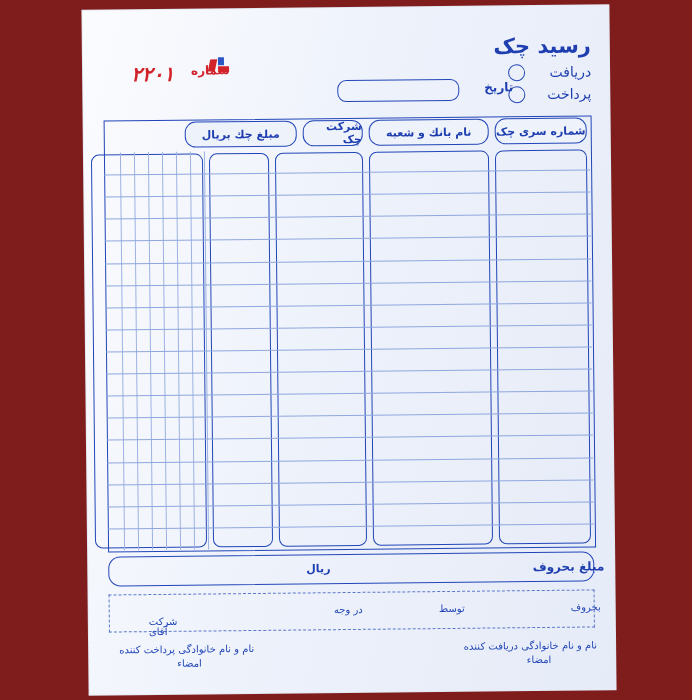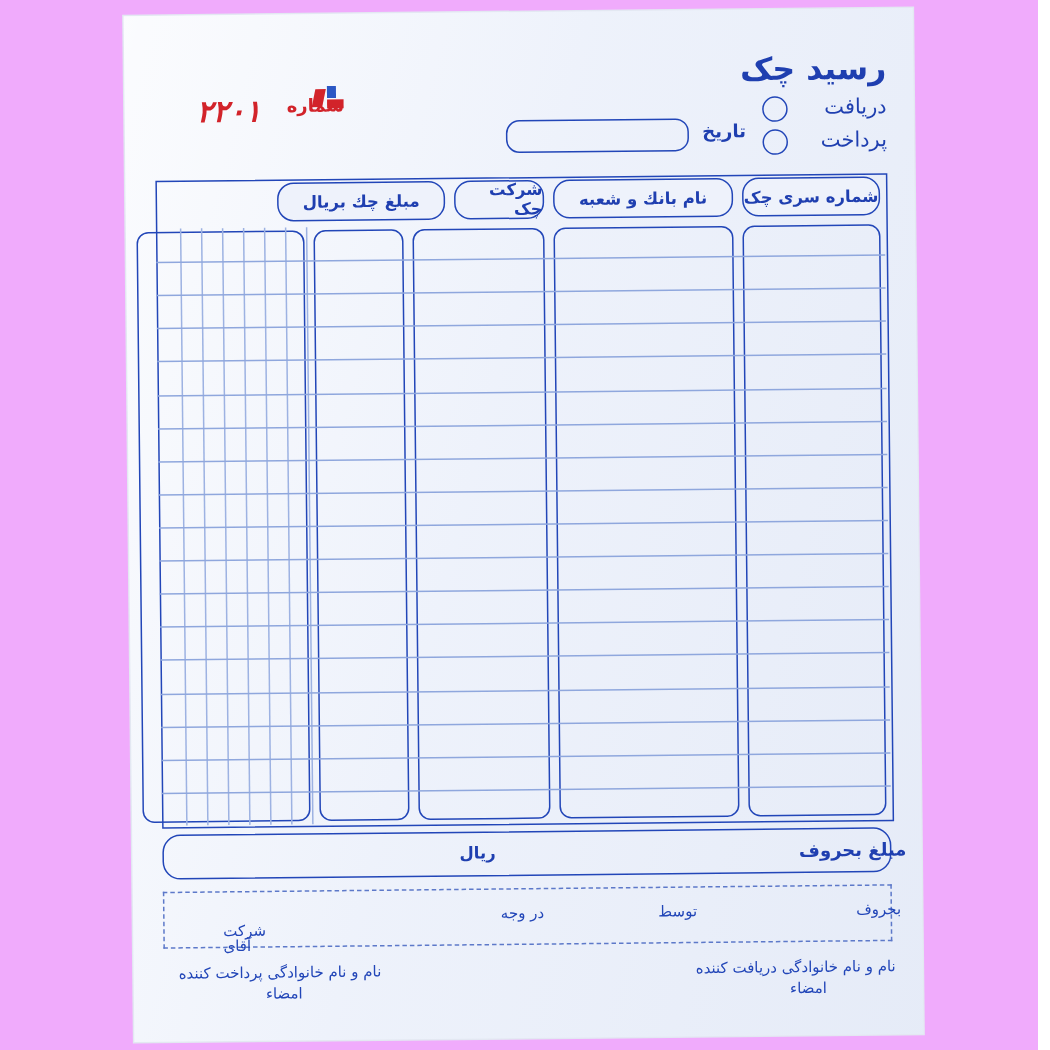--- a/index.html
+++ b/index.html
@@ -5,21 +5,21 @@
   html,body{margin:0;padding:0;}
   body{
     width:700px;height:700px;
     background:#ffffff;
     font-family:"DejaVu Sans","Liberation Sans",sans-serif;
     overflow:hidden;
   }
   .page{
     position:relative;
     width:692px;height:700px;
-    background:#f0abfc;
+    background:#7f1d1d;
   }
   
   .sheet{
     position:absolute;
     left:86px;top:8px;
     width:526px;height:684px;
     background:#eef2fb;
     transform:rotate(-0.6deg);
     box-shadow:0 0 0 1px #e3e8f2;
   }
@@ -54,21 +54,21 @@
   }
   .circle.c1{right:84px;top:58px;}
   .circle.c2{right:84px;top:80px;}
   .datebox{
     position:absolute;
     right:150px;top:72px;
     width:120px;height:20px;
     border:1.5px solid #2246b8;border-radius:9px;
   }
   .datelbl{
-    position:absolute;right:112px;top:74px;
+    position:absolute;right:96px;top:74px;
     color:#1f3fb0;font-size:12px;font-weight:bold;direction:rtl;
   }
   .serial{
     position:absolute;left:48px;top:52px;
     color:#d2232a;font-weight:bold;font-size:20px;
     letter-spacing:1px;direction:rtl;font-style:italic;
   }
   .serial-lbl{
     position:absolute;left:108px;top:54px;
     color:#d2232a;font-weight:bold;font-size:12px;direction:rtl;

